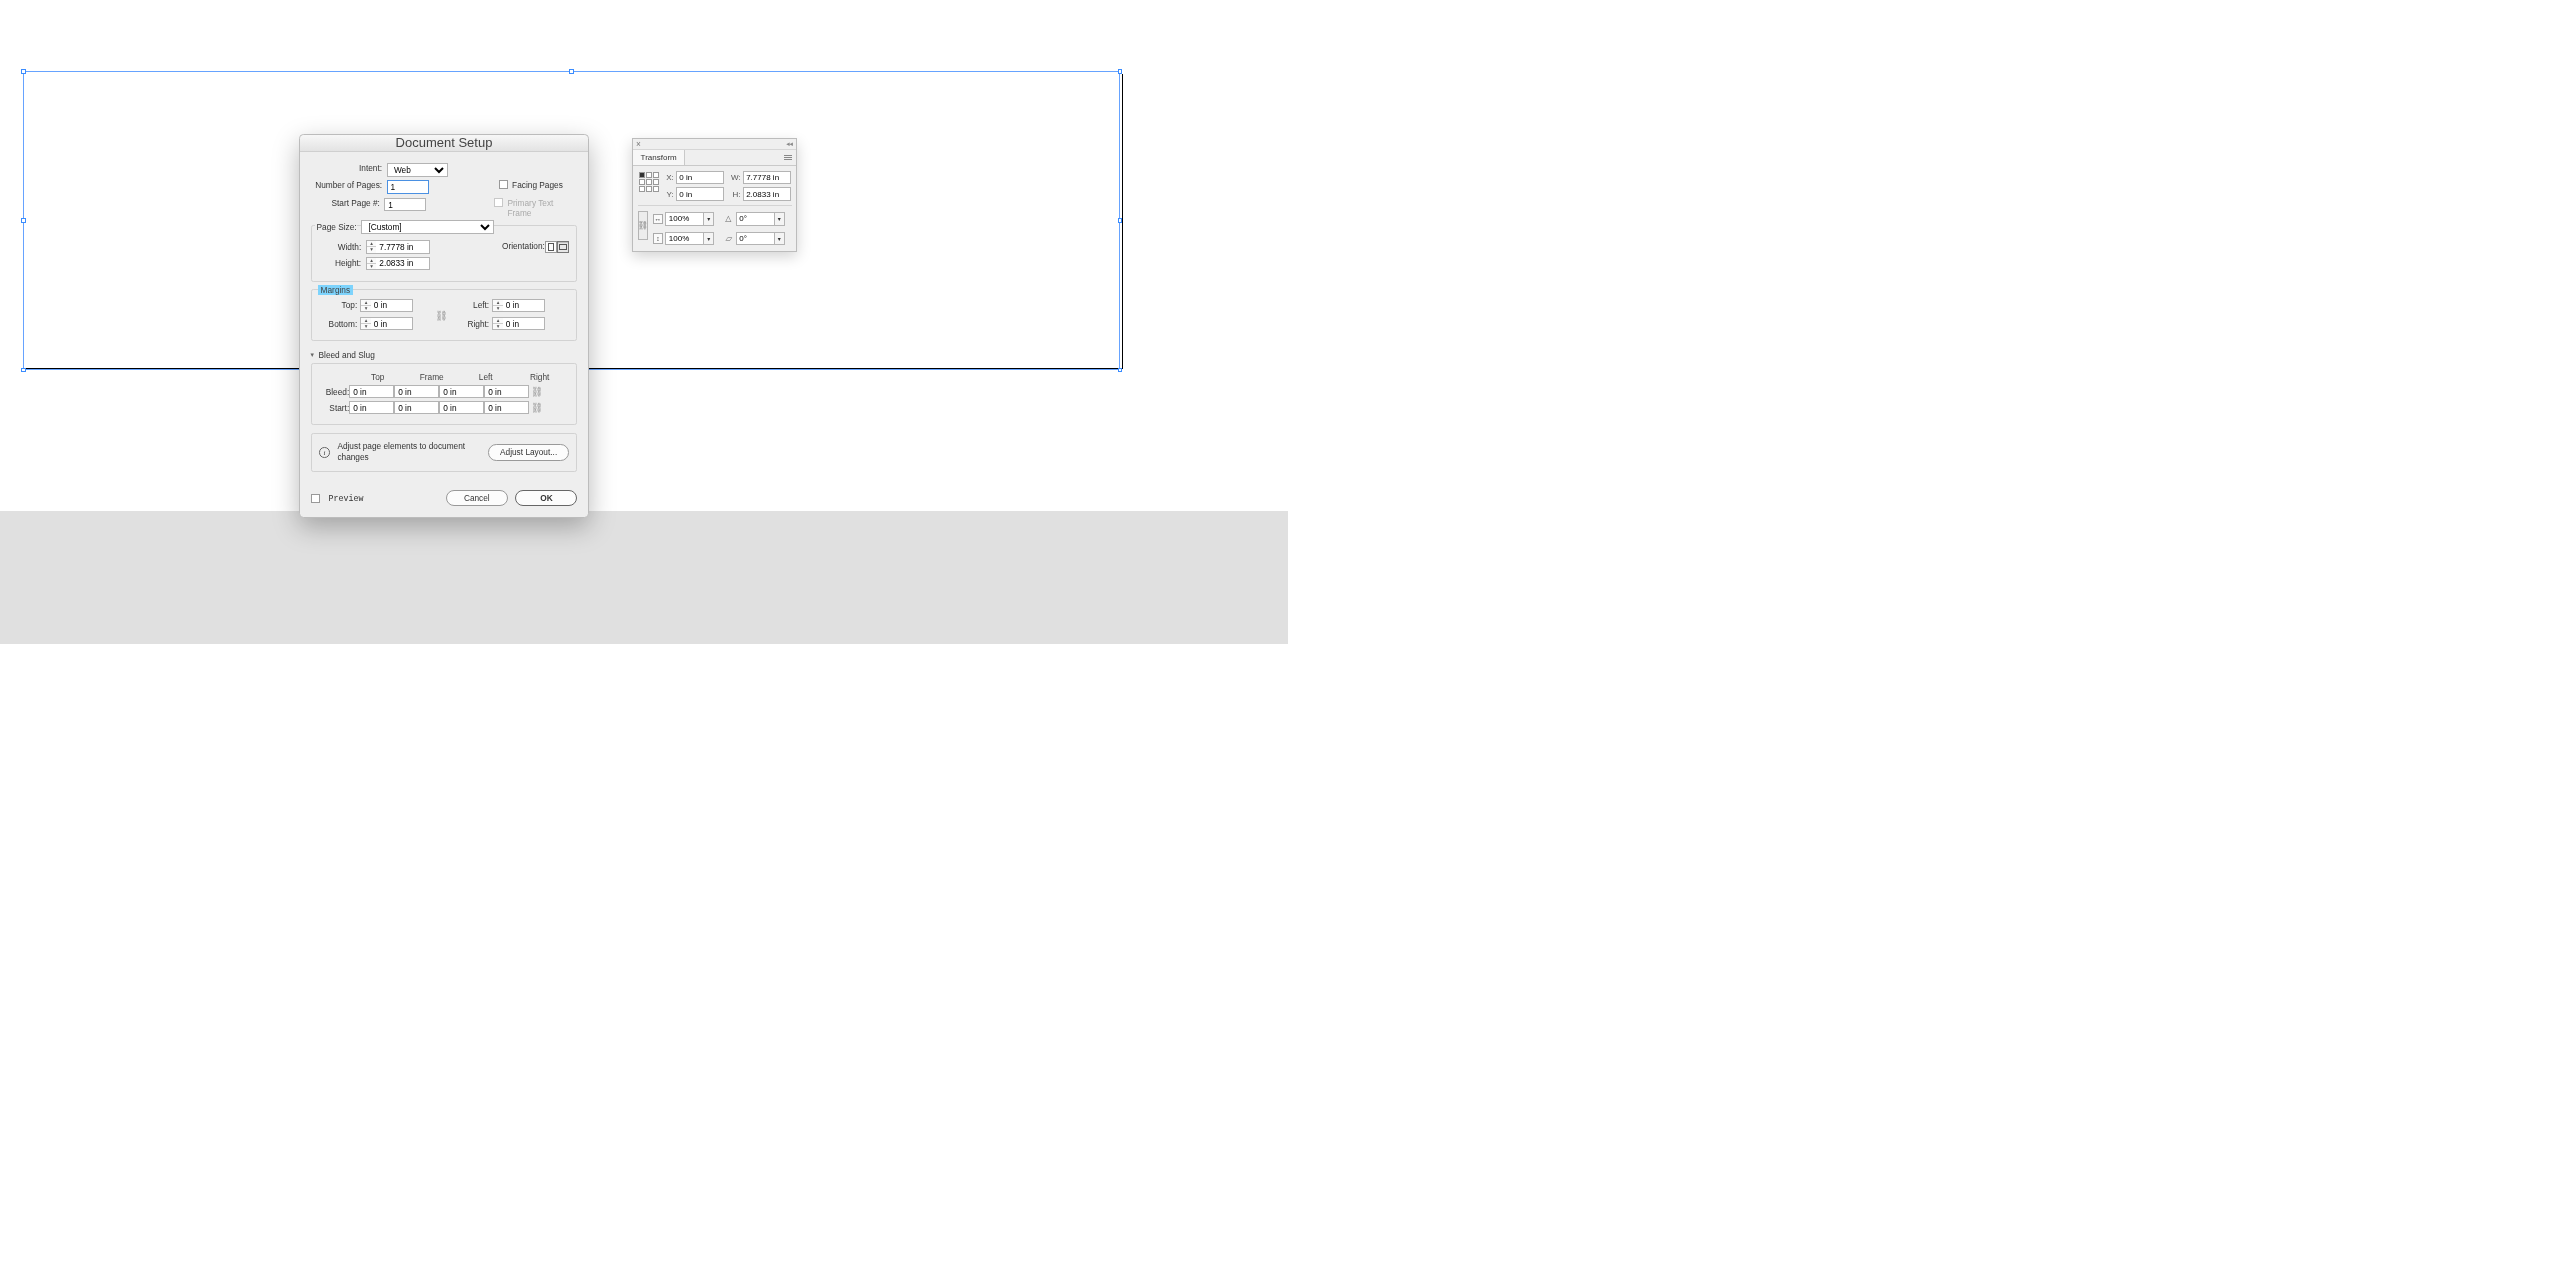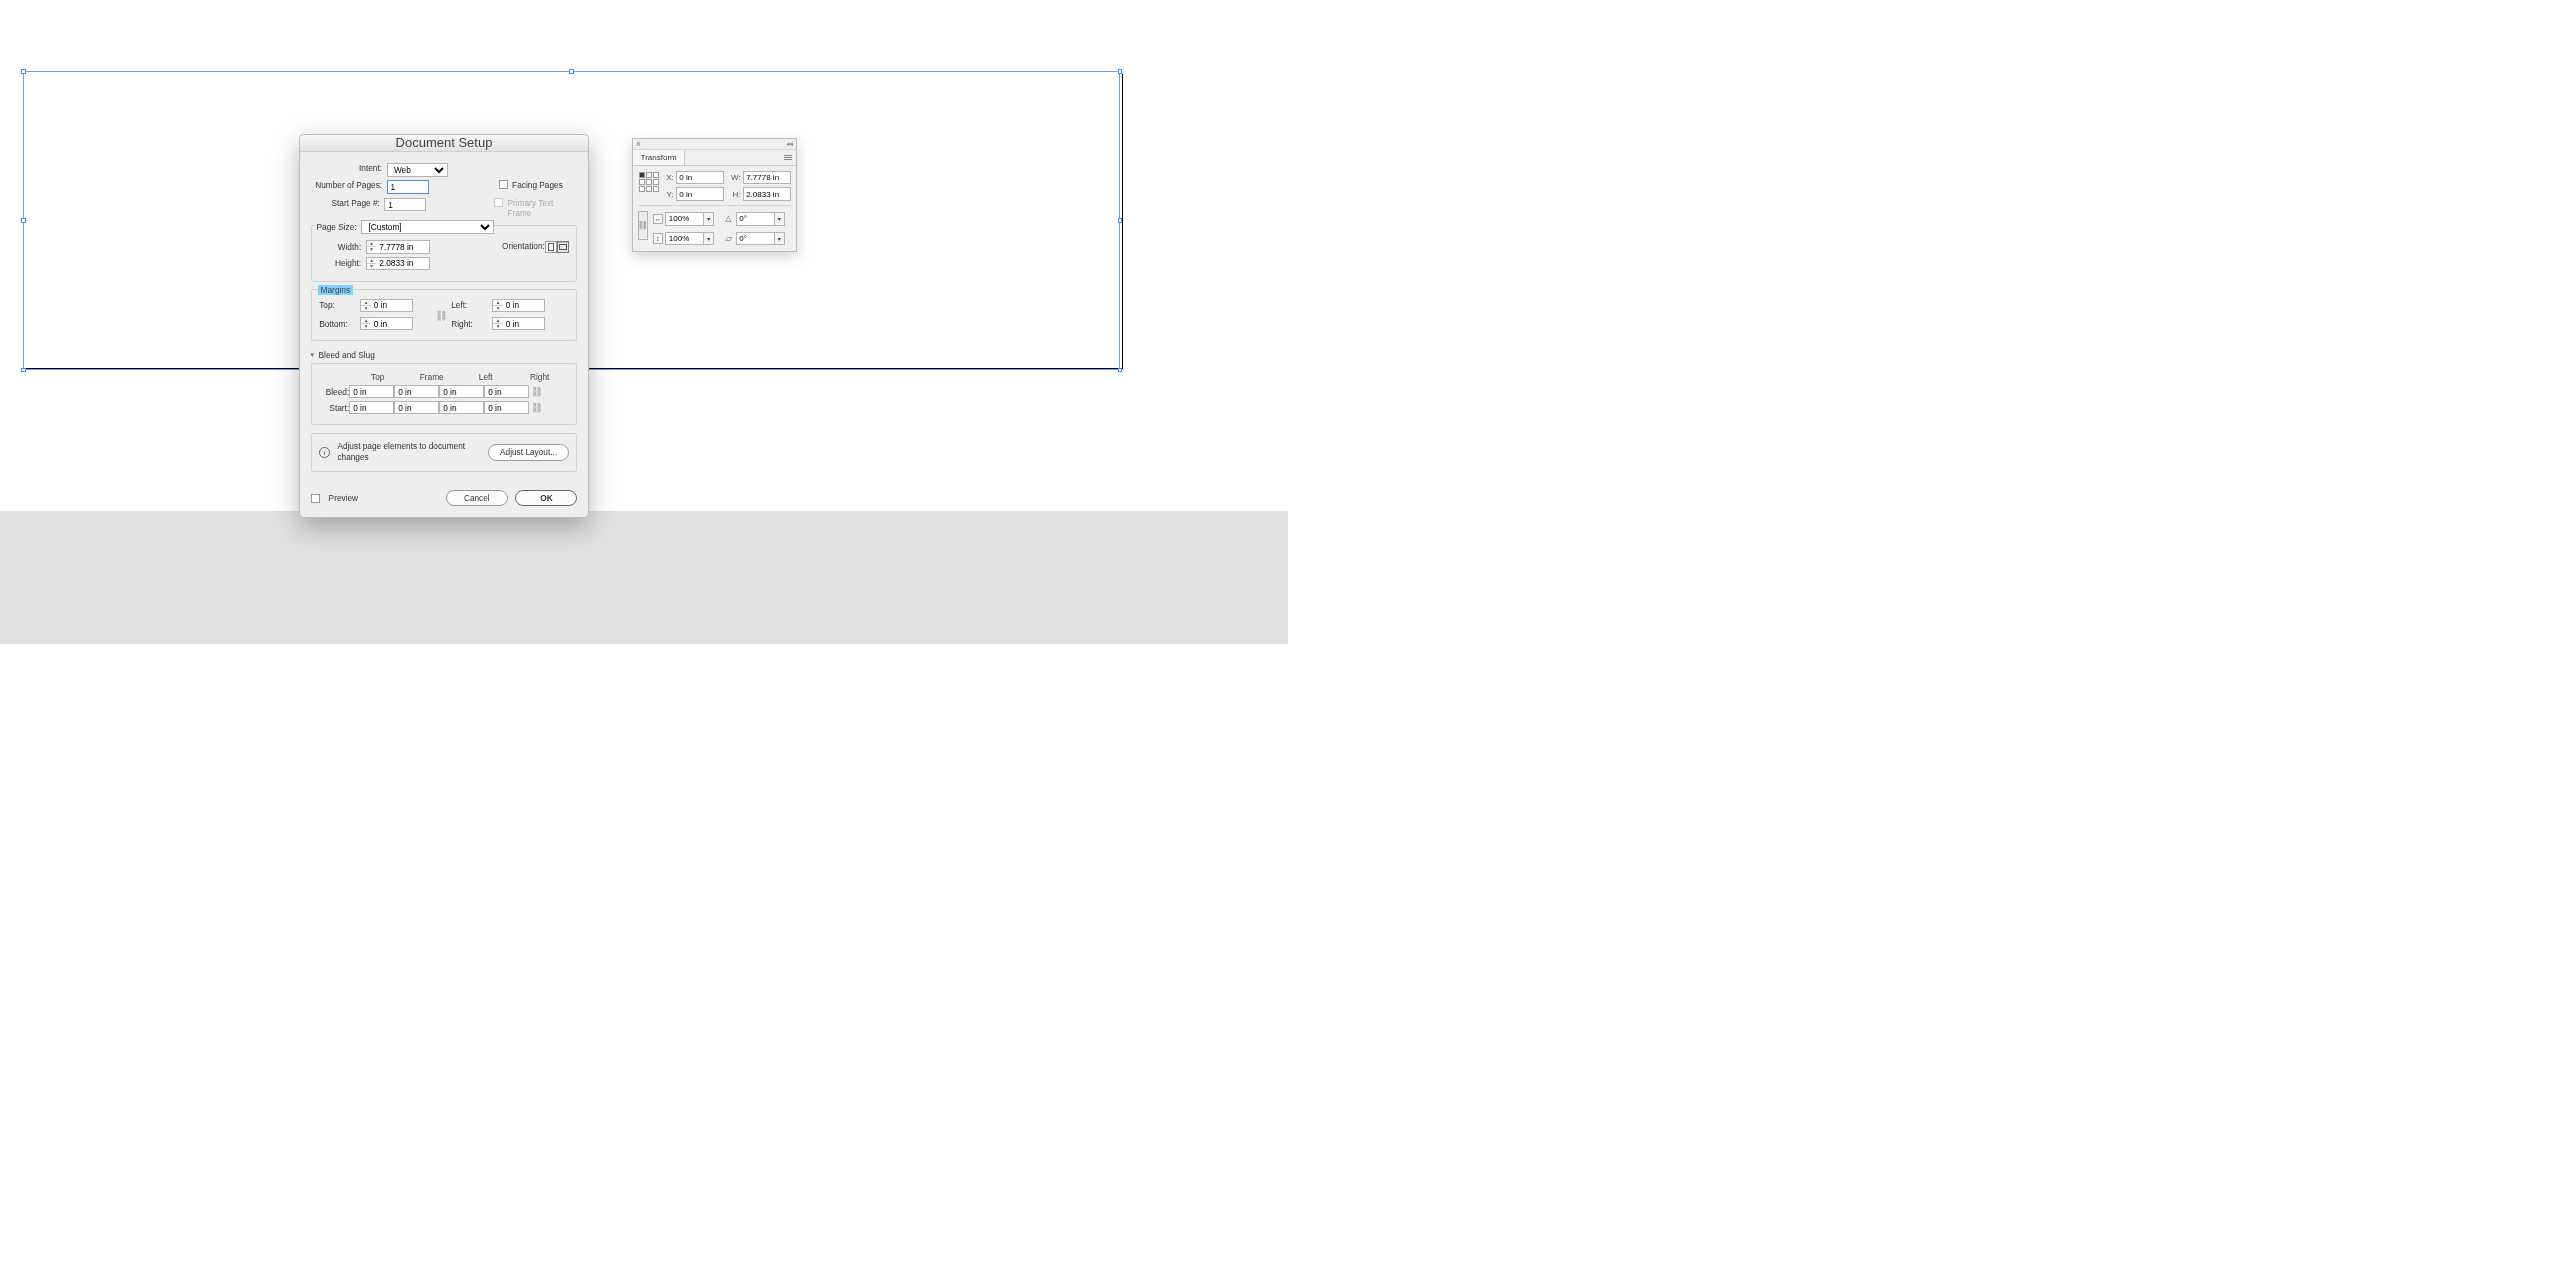--- a/index.html
+++ b/index.html
@@ -42,41 +42,41 @@
 .dim-row{display:flex;align-items:center;gap:4.5px;margin:3px 0;}
 .dim-row label{width:42px;text-align:right;}
 .orientation{margin-left:auto;display:flex;gap:0;}
 .ori-btn{width:12px;height:12px;border:0.8px solid #9a9a9a;background:#fcfcfc;display:flex;align-items:center;justify-content:center;}
 .ori-btn.active{background:#e7e7e7;border-color:#777;box-shadow:inset 0 0.8px 0.8px rgba(0,0,0,.25);}
 .ori-glyph{width:6px;height:7.6px;border:0.8px solid #555;}
 .ori-glyph.land{width:7.6px;height:6px;}
 
 .margins{display:flex;flex-wrap:wrap;column-gap:26px;position:relative;}
 .m-row{display:flex;align-items:center;gap:3px;width:106px;margin:2.3px 0;}
-.m-row label{width:38px;text-align:left;}
+.m-row label{width:38px;text-align:right;}
 .link-icon{position:absolute;left:116px;top:13.6px;color:#888;font-size:9.8px;}
 
 .disc{display:flex;align-items:center;gap:4.5px;margin:9px 0 3px;cursor:default;}
 .disc .chev{display:inline-block;transform:rotate(0);color:#666;font-size:6.8px;}
 .bleed-table{border:0.8px solid #d2d2d2;border-radius:2.3px;padding:7.6px 7.6px;}
 .bt-head{display:flex;margin-left:36px;gap:9px;margin-bottom:3px;}
 .bt-head span{width:45px;text-align:center;color:#444;}
 .bt-row{display:flex;align-items:center;margin:2.3px 0;}
 .bt-row label{width:30px;text-align:right;}
 .bt-row .txt{width:45px;}
 .bt-row .link{margin-left:1.5px;color:#888;font-size:9.8px;}
 
 .adjust-box{border:0.8px solid #d2d2d2;border-radius:2.3px;padding:7.6px;margin-top:7.6px;display:flex;align-items:center;gap:7.6px;}
 .info-icon{width:10.6px;height:10.6px;border:0.9px solid #666;border-radius:50%;display:flex;align-items:center;justify-content:center;font-size:6.8px;font-style:italic;font-family:Georgia,serif;}
 .adjust-box .msg{flex:1;line-height:1.3;}
 .btn{height:16.6px;padding:0 10.6px;border:0.8px solid #999;border-radius:8.3px;background:#fcfcfc;font-size:8.3px;display:flex;align-items:center;cursor:default;}
 .dialog-foot{display:flex;align-items:center;padding:7.6px 10.6px 10.6px;gap:7.6px;}
 .dialog-foot .spacer{flex:1;}
 .btn-ok{border-color:#666;font-weight:700;border-width:0.9px;}
-.prev{display:flex;align-items:center;gap:4.5px;}
+.prev{display:flex;align-items:center;gap:4.5px;font-family:Liberation Mono, monospace;}
 
 
 .panel{position:absolute;left:632px;top:138px;width:165px;background:#efefef;border:0.8px solid #bcbcbc;box-shadow:0 4.5px 13.6px rgba(0,0,0,.18);font-size:8px;}
 .panel-top{height:10.6px;display:flex;align-items:center;padding:0 3px;border-bottom:0.8px solid #d6d6d6;}
 .panel-close{font-size:8.3px;color:#777;}
 .panel-coll{margin-left:auto;font-size:6.8px;color:#888;}
 .panel-tab{height:16.6px;display:flex;align-items:center;border-bottom:0.8px solid #c9c9c9;}
 .panel-tab .tab{padding:0 7.6px;height:100%;display:flex;align-items:center;background:#f7f7f7;border-right:0.8px solid #c9c9c9;}
 .panel-menu{margin-left:auto;padding:0 4.5px;display:flex;flex-direction:column;gap:1.5px;}
 .panel-menu span{width:7.6px;height:0.9px;background:#888;display:block;}

